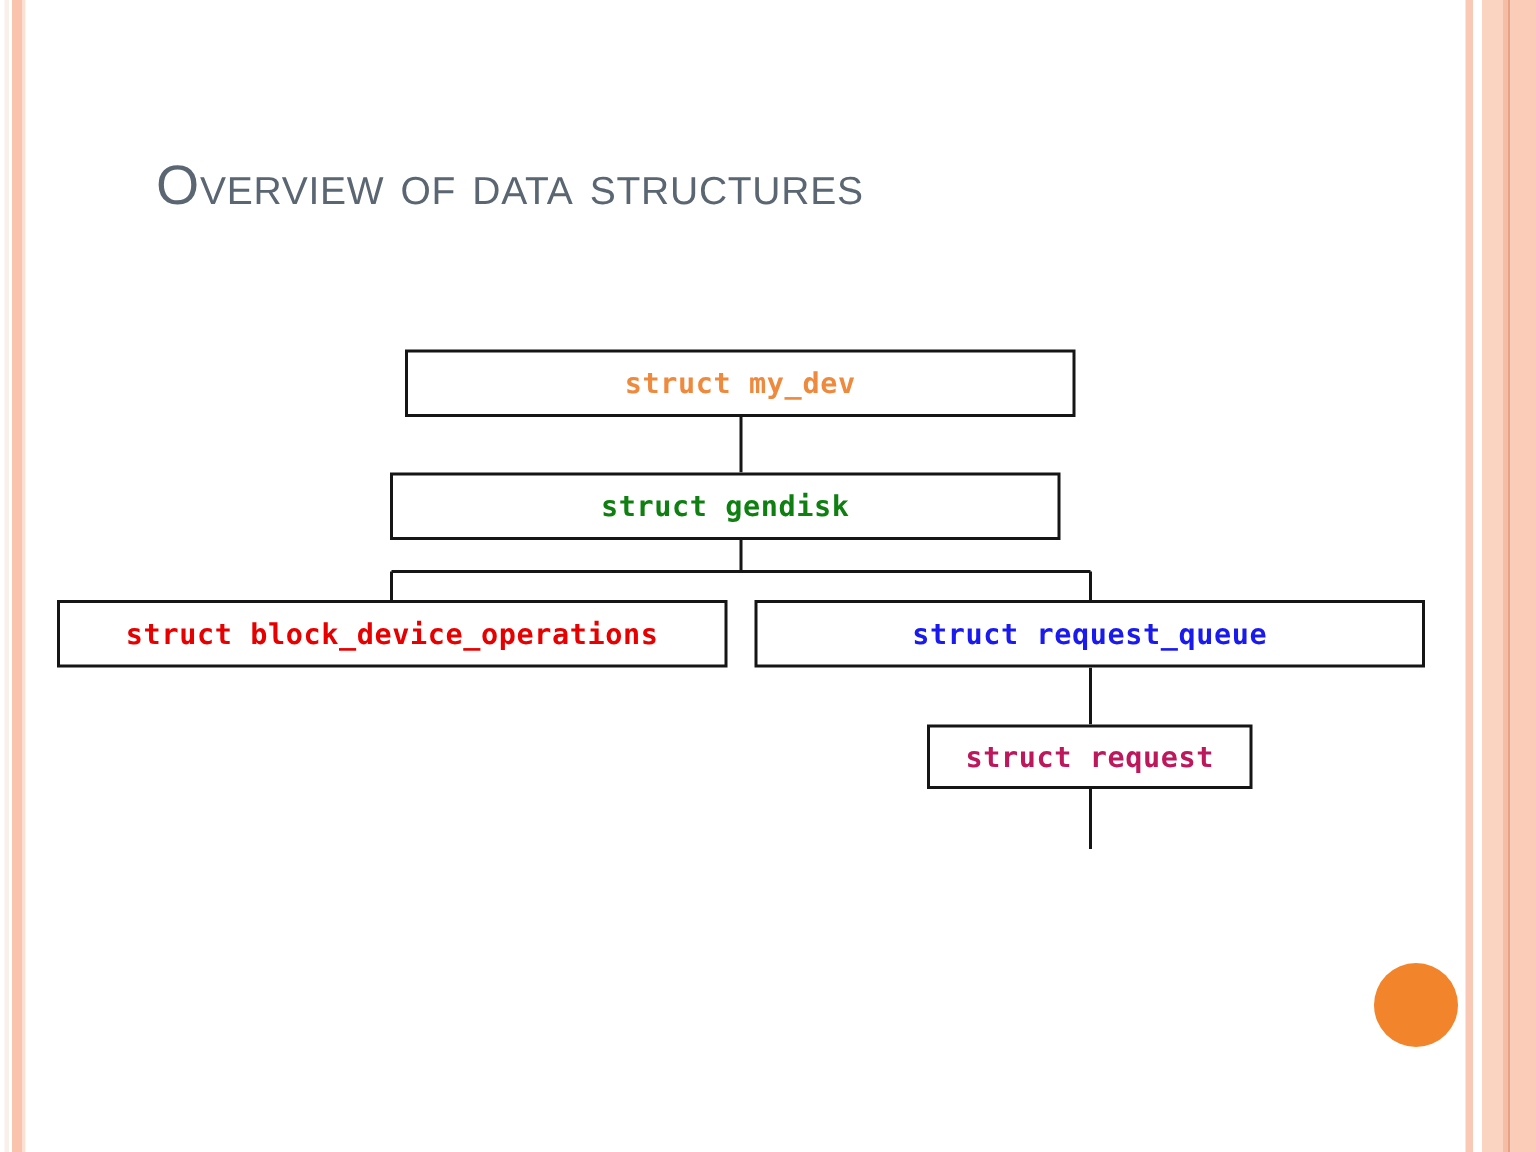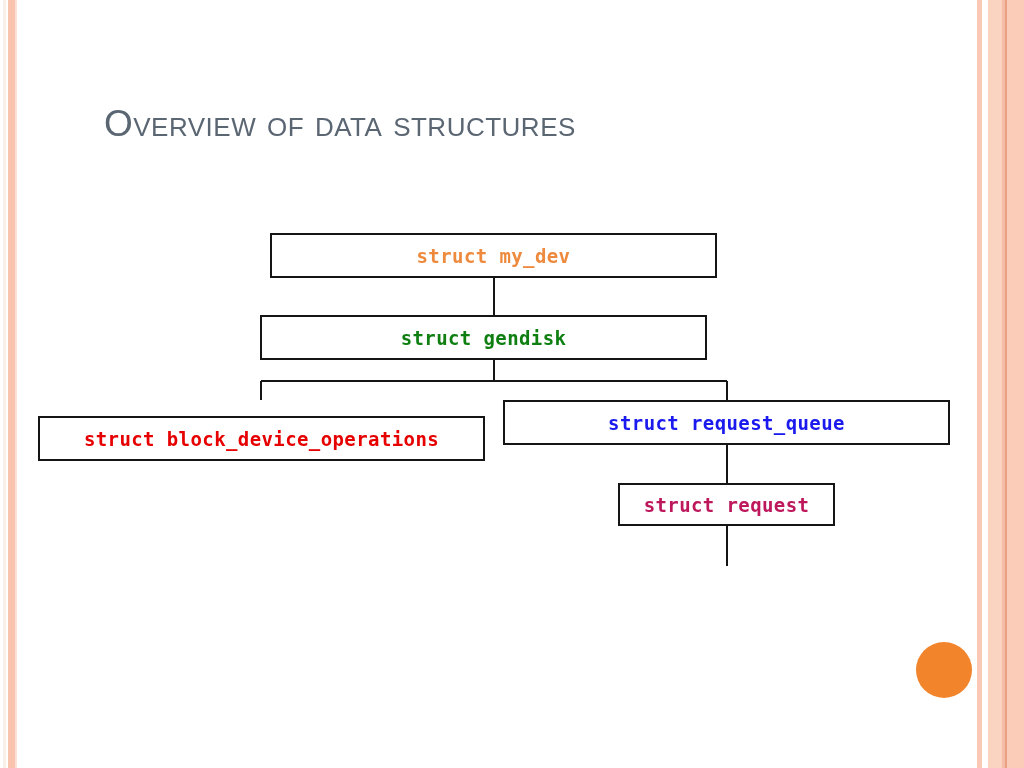--- a/index.html
+++ b/index.html
@@ -117,20 +117,20 @@
   <div class="diagram" id="diagram">
       <div class="connector v" style="left: 492.5px; top: 278px; height: 37px;"></div>
       <div class="connector v" style="left: 725.5px; top: 445px; height: 38px;"></div>
       <div class="connector v" style="left: 725.5px; top: 526px; height: 40px;"></div>
       <div class="connector v" style="left: 492.5px; top: 360px; height: 21px;"></div>
       <div class="connector h" style="left: 261px; top: 380px; width: 466px;"></div>
       <div class="connector v" style="left: 260px; top: 381px; height: 19px;"></div>
       <div class="connector v" style="left: 726px; top: 381px; height: 19px;"></div>
       <div class="node" style="left: 270px; top: 233px; width: 447px; height: 45px; color: rgb(238, 138, 62);">struct my_dev</div>
       <div class="node" style="left: 260px; top: 315px; width: 447px; height: 45px; color: rgb(15, 127, 18);">struct gendisk</div>
-      <div class="node" style="left: 38px; top: 416px; width: 447px; height: 45px; color: rgb(230, 0, 0);">struct block_device_operations</div>
+      <div class="node" style="left: 38px; top: 400px; width: 447px; height: 45px; color: rgb(230, 0, 0);">struct block_device_operations</div>
       <div class="node" style="left: 503px; top: 400px; width: 447px; height: 45px; color: rgb(26, 26, 238); text-align: right;">struct request_queue</div>
       <div class="node" style="left: 618px; top: 483px; width: 217px; height: 43px; color: #be185d;">struct request</div>
     </div>
 
   <div class="dot" id="decor-circle" style="left: 916px; top: 642px; width: 56px; height: 56px; background: rgb(242, 132, 44);"></div>
 
 </div>
 
 </body></html>

